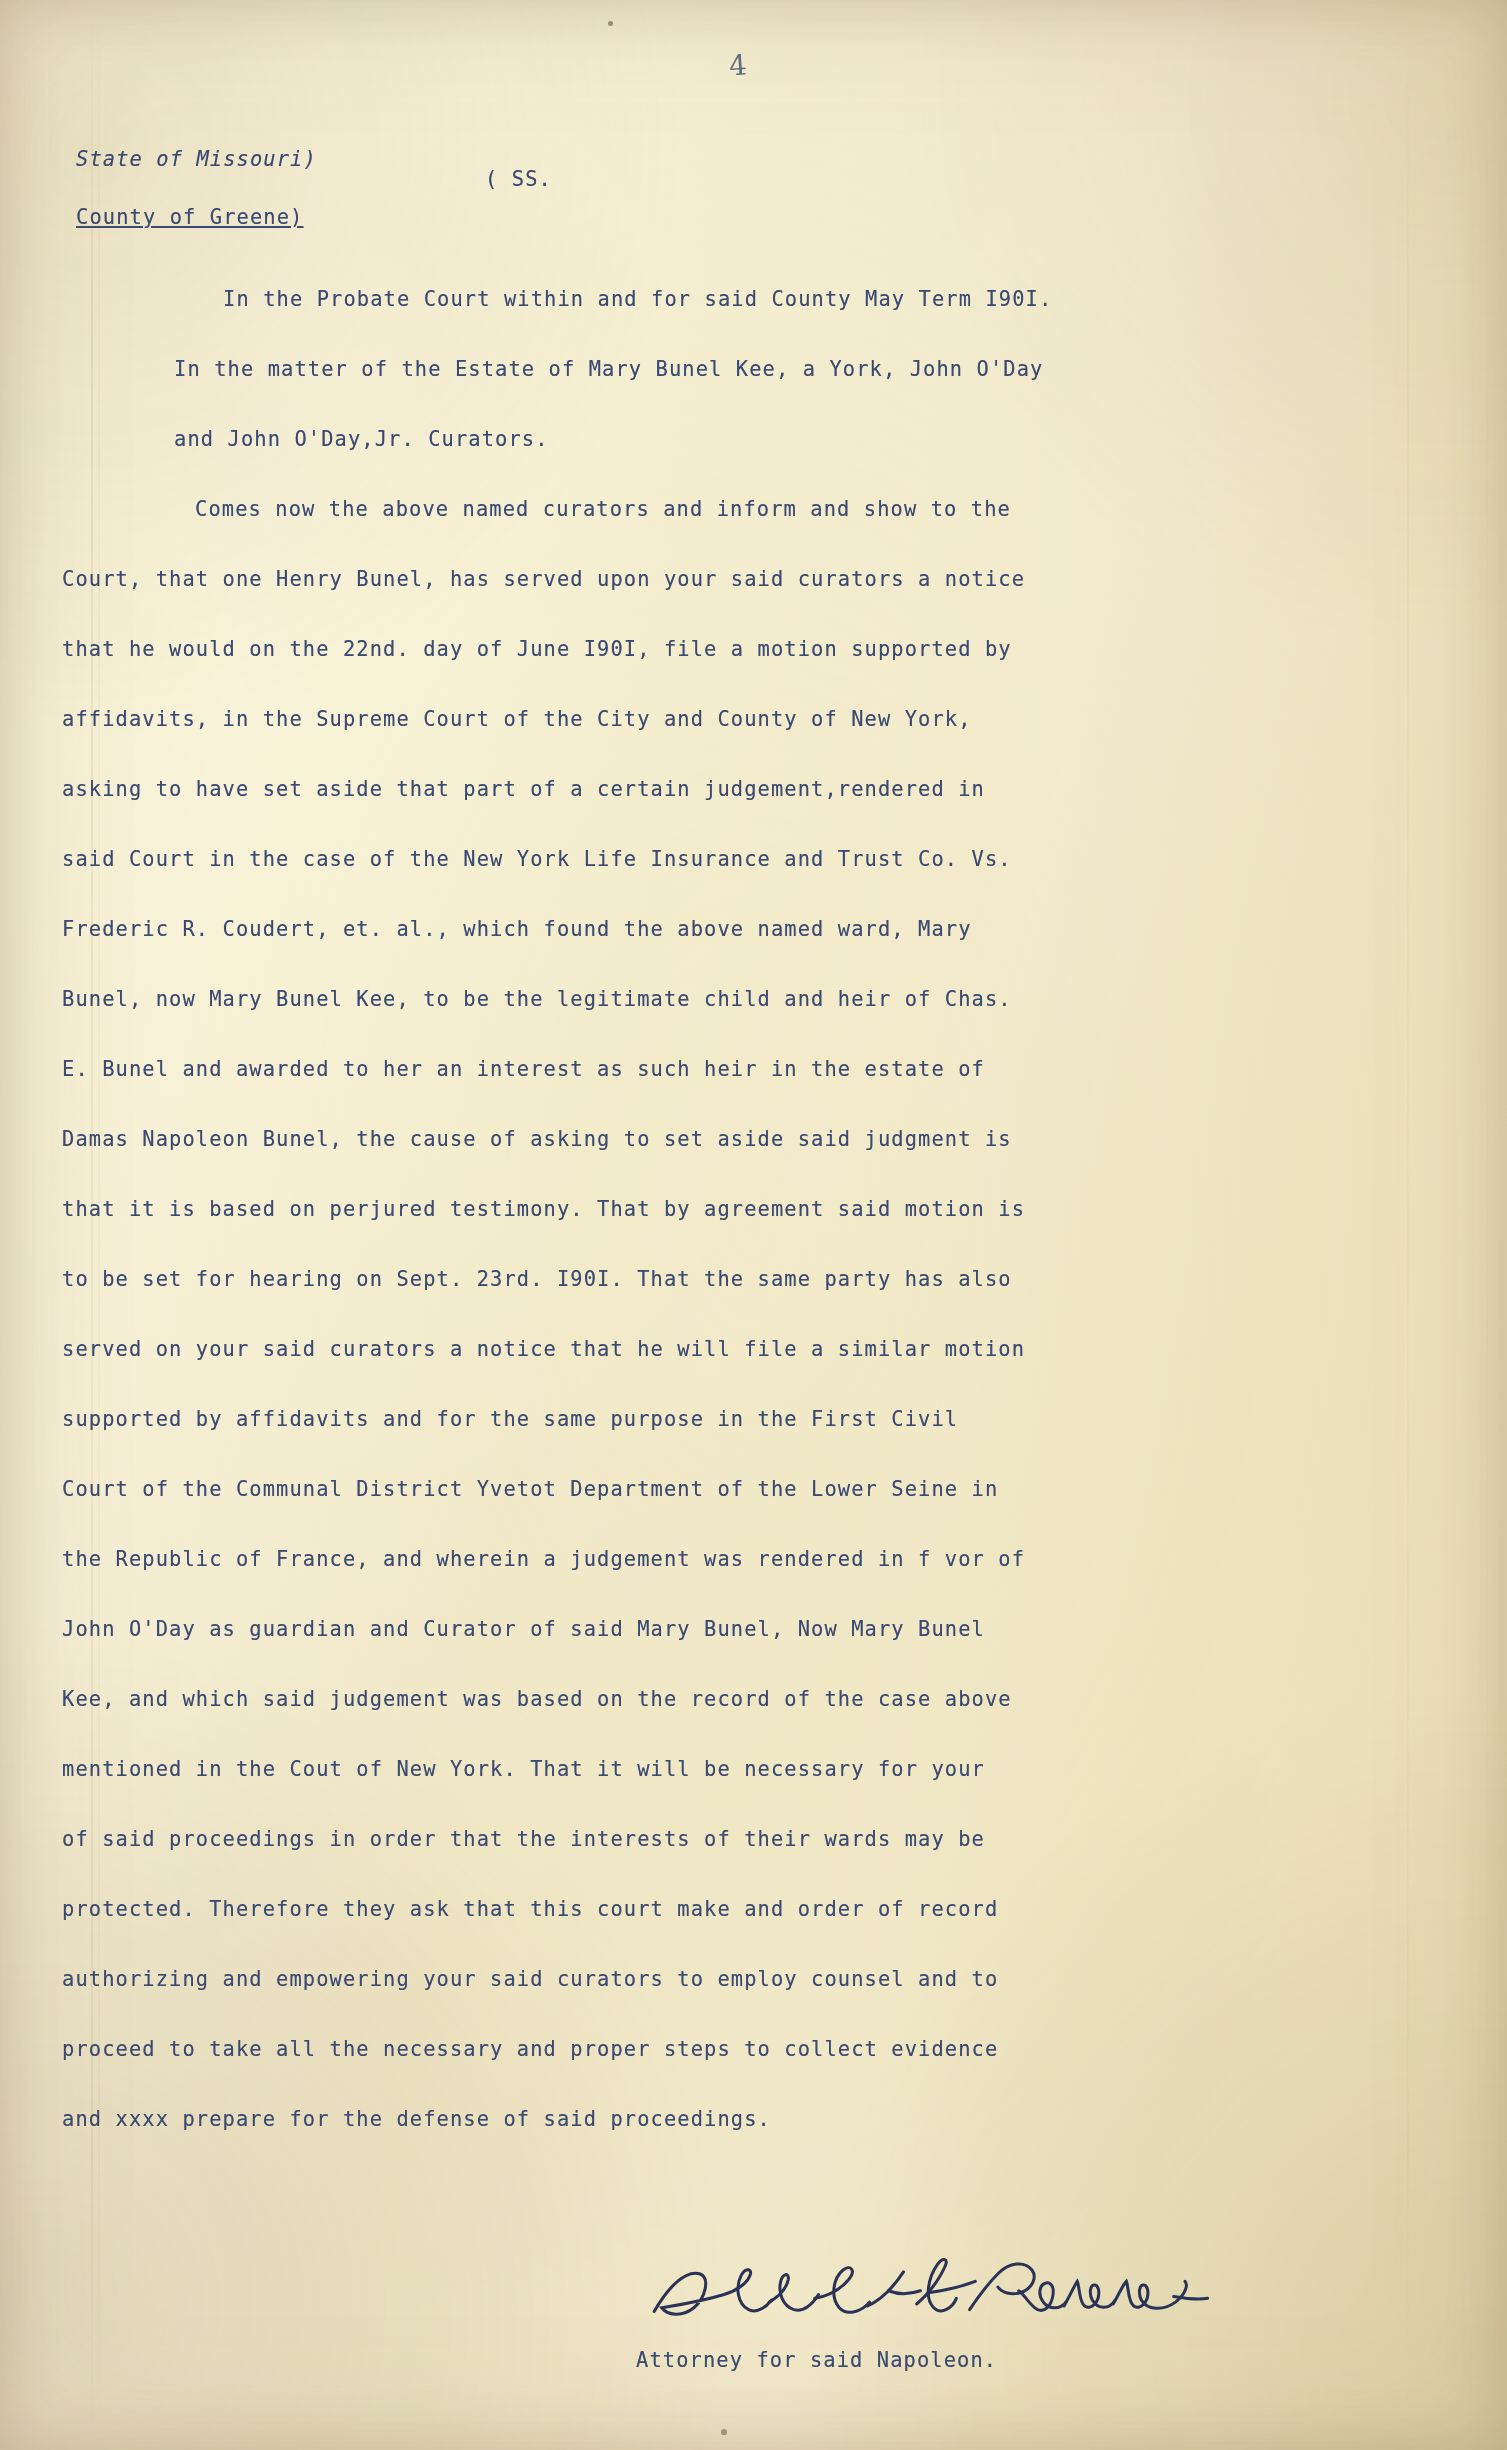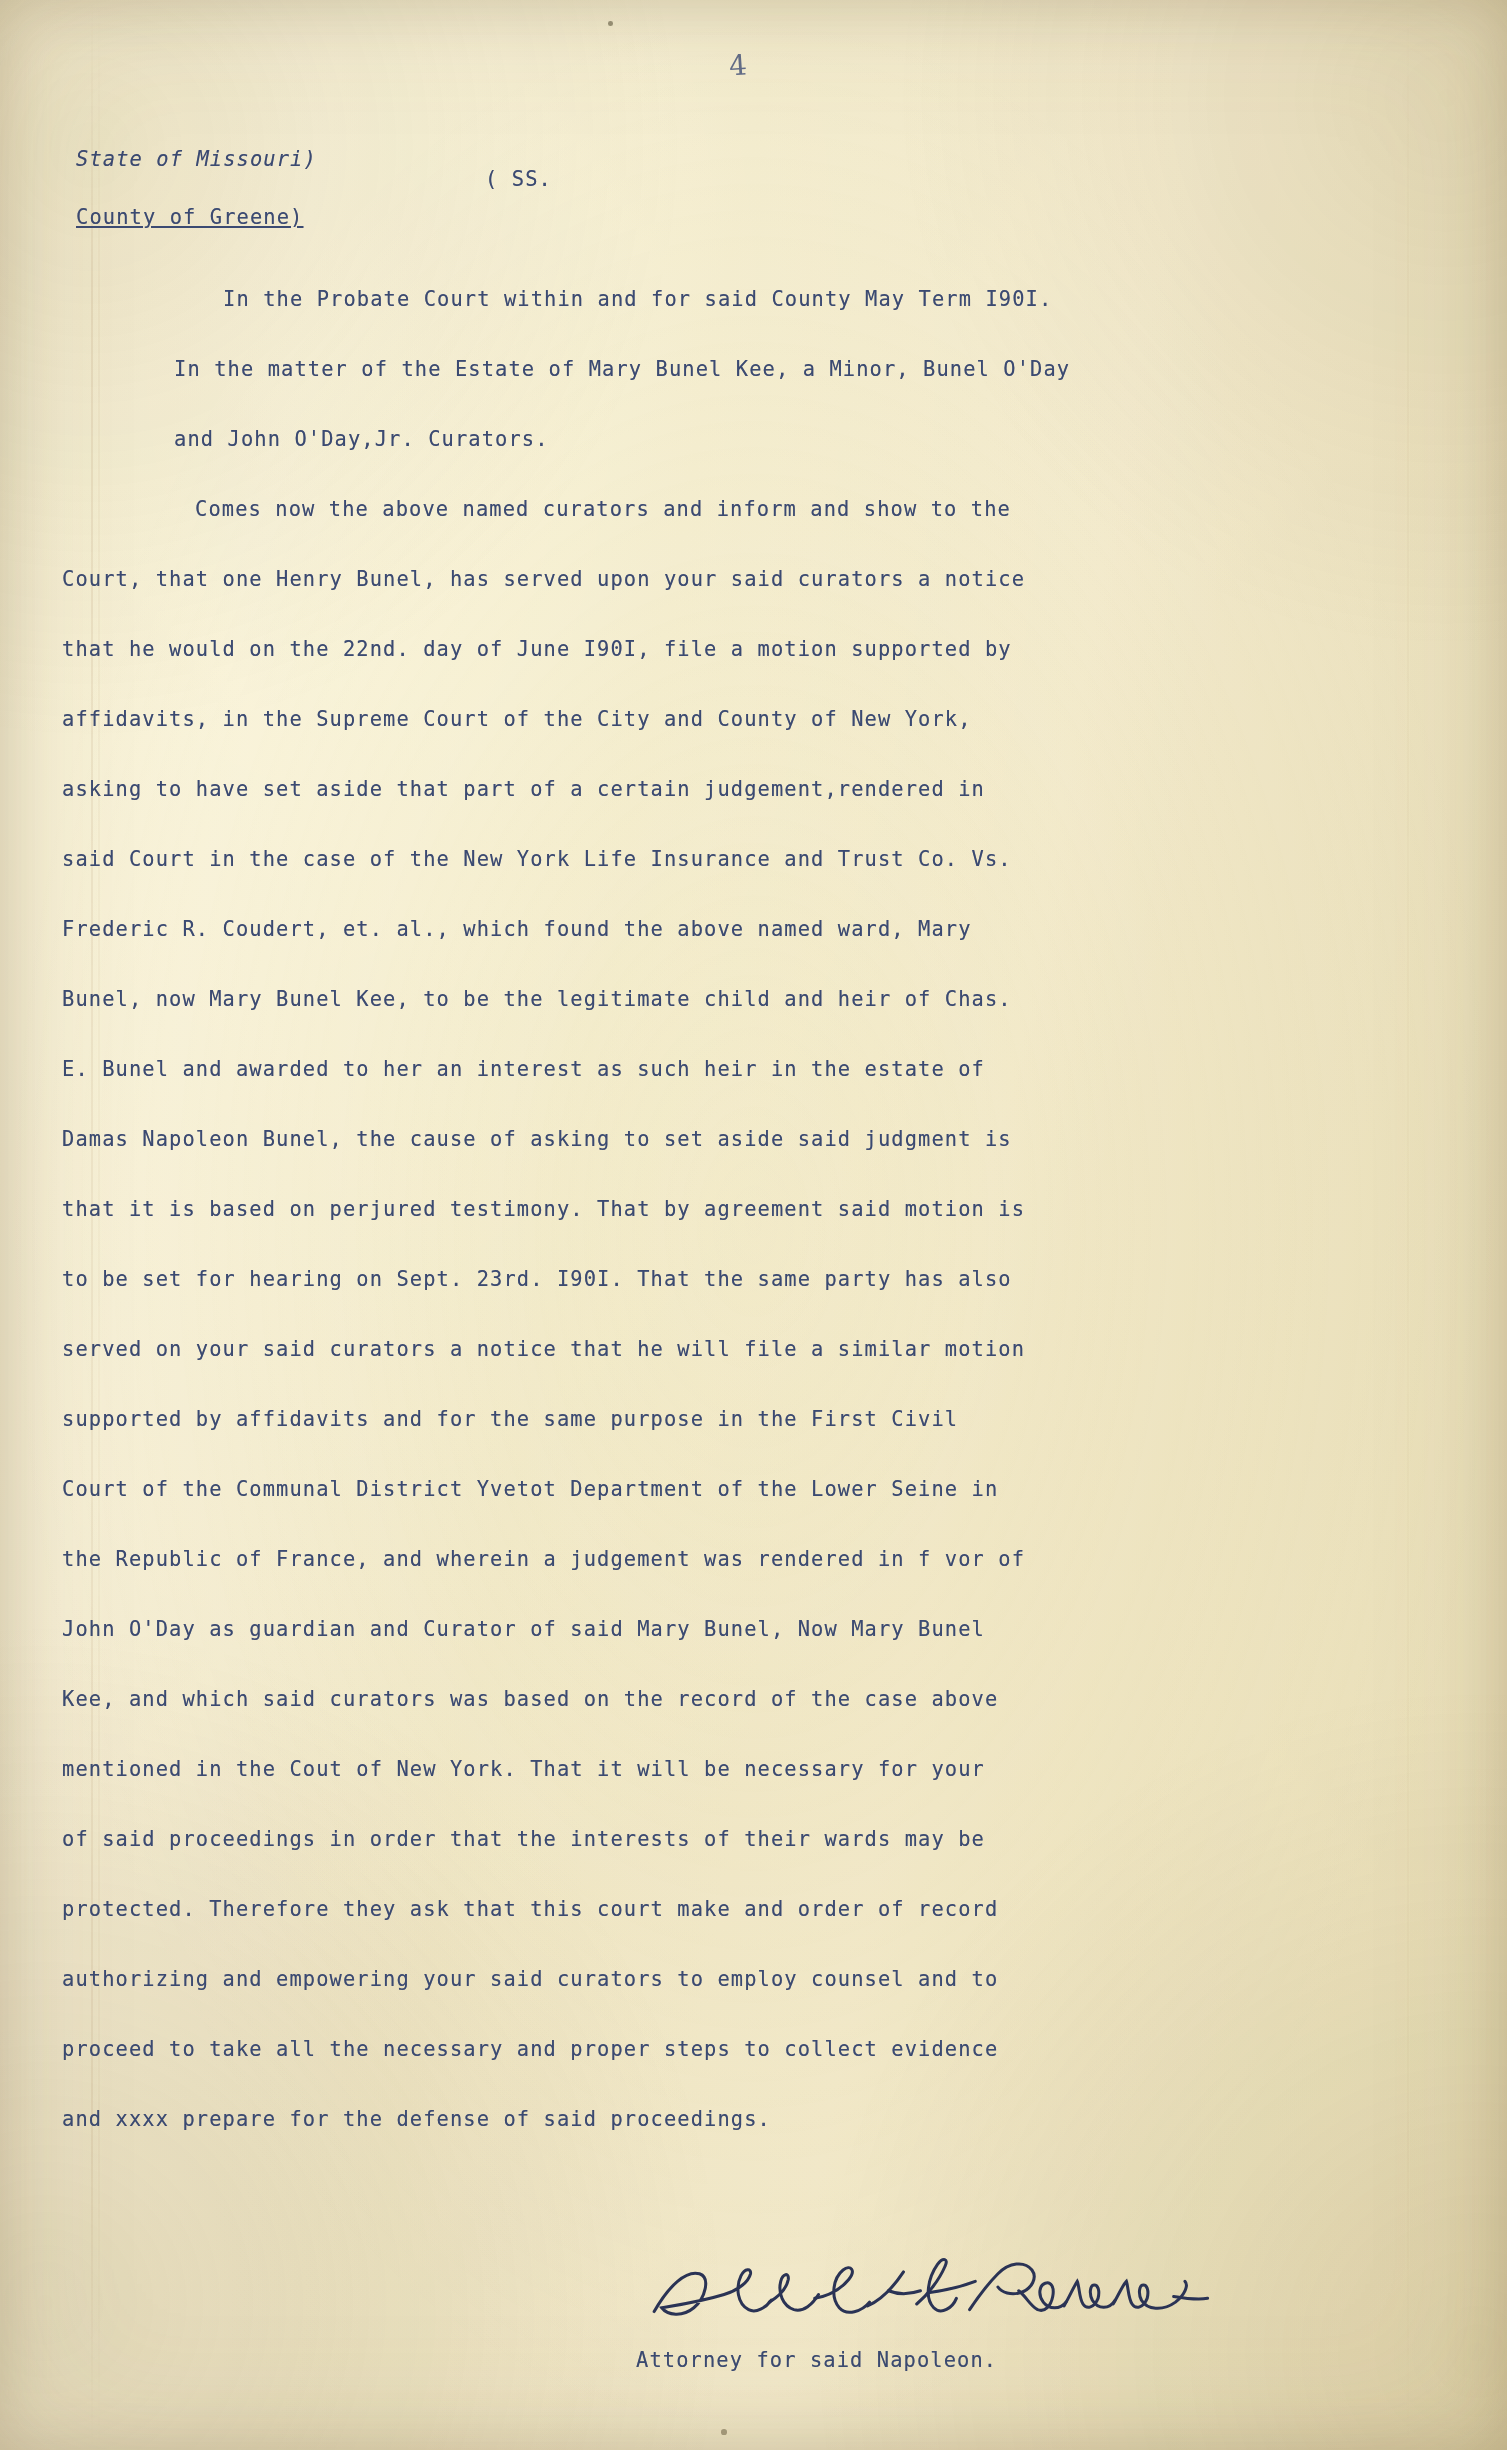--- a/index.html
+++ b/index.html
@@ -156,21 +156,21 @@
     <div class="typed l2">County of Greene)</div>
     <div class="typed ss">( SS.</div>
   </div>
 
   <div class="body-block">
 
     <div class="line indent1">
         <span class="typed">In the Probate Court within and for said County May Term I90I.</span>
       </div>
     <div class="line indent2">
-        <span class="typed">In the matter of the Estate of Mary Bunel Kee, a Minor, Bunel O'Day</span>
+        <span class="typed">In the matter of the Estate of Mary Bunel Kee, a York, John O'Day</span>
       </div>
     <div class="line indent2">
         <span class="typed">and John O'Day,Jr. Curators.</span>
       </div>
 
     <div class="line indent3">
         <span class="typed">Comes now the above named curators and inform and show to the</span>
       </div>
     <div class="line">
         <span class="typed">Court, that one Henry Bunel, has served upon your said curators a notice</span>
@@ -214,21 +214,21 @@
     <div class="line">
         <span class="typed">Court of the Communal District Yvetot Department of the Lower Seine in</span>
       </div>
     <div class="line">
         <span class="typed">the Republic of France, and wherein a judgement was rendered in f vor of</span>
       </div>
     <div class="line">
         <span class="typed">John O'Day as guardian and Curator of said Mary Bunel, Now Mary Bunel</span>
       </div>
     <div class="line">
-        <span class="typed">Kee, and which said curators was based on the record of the case above</span>
+        <span class="typed">Kee, and which said judgement was based on the record of the case above</span>
       </div>
     <div class="line">
         <span class="typed">mentioned in the Cout of New York. That it will be necessary for your</span>
       </div>
     <div class="line">
         <span class="typed">of said proceedings in order that the interests of their wards may be</span>
       </div>
     <div class="line">
         <span class="typed">protected. Therefore they ask that this court make and order of record</span>
       </div>

